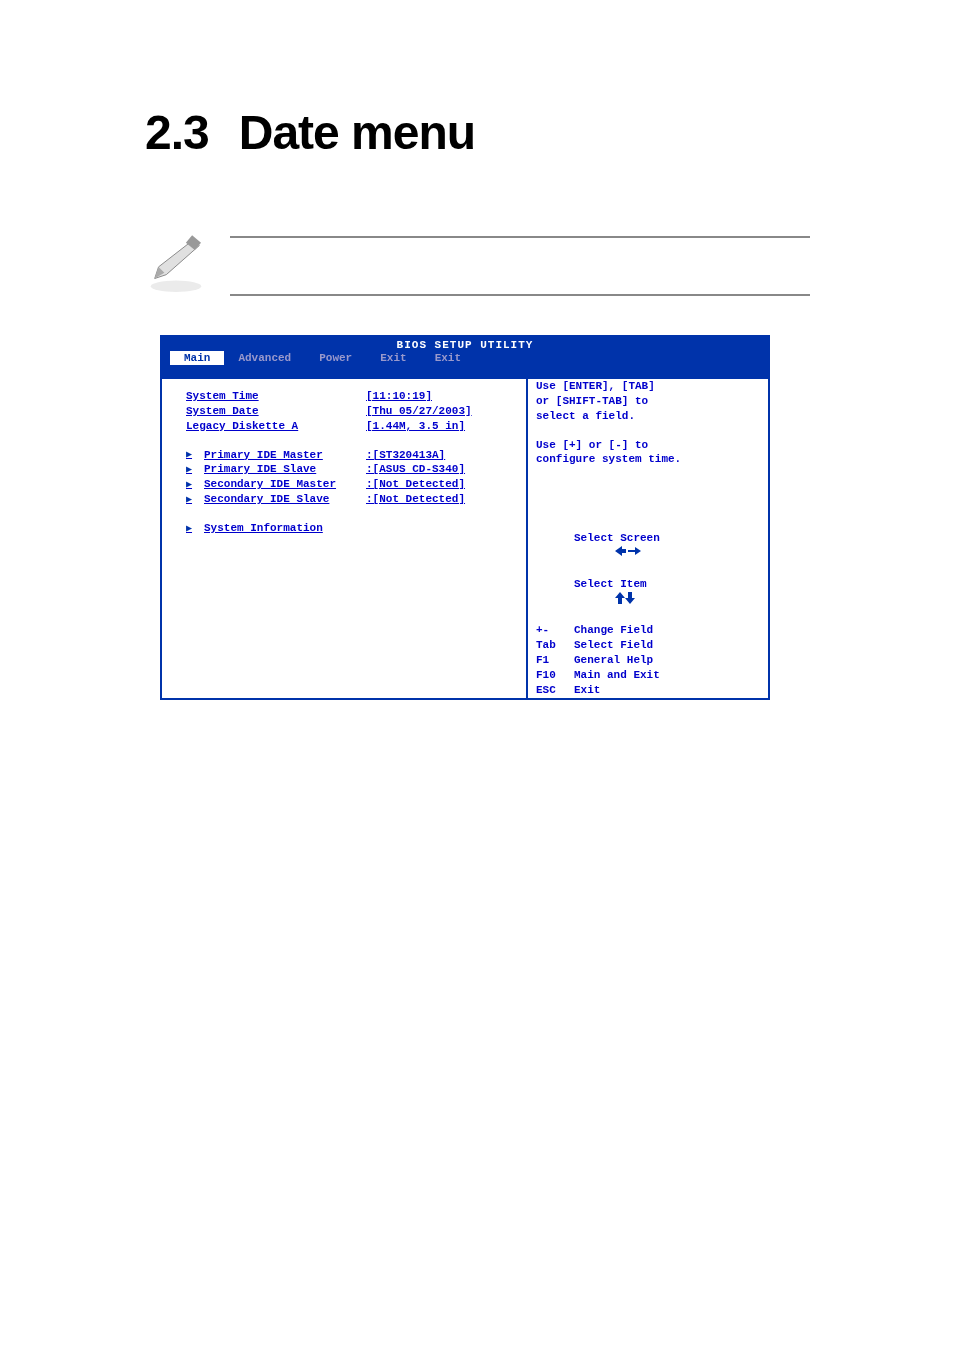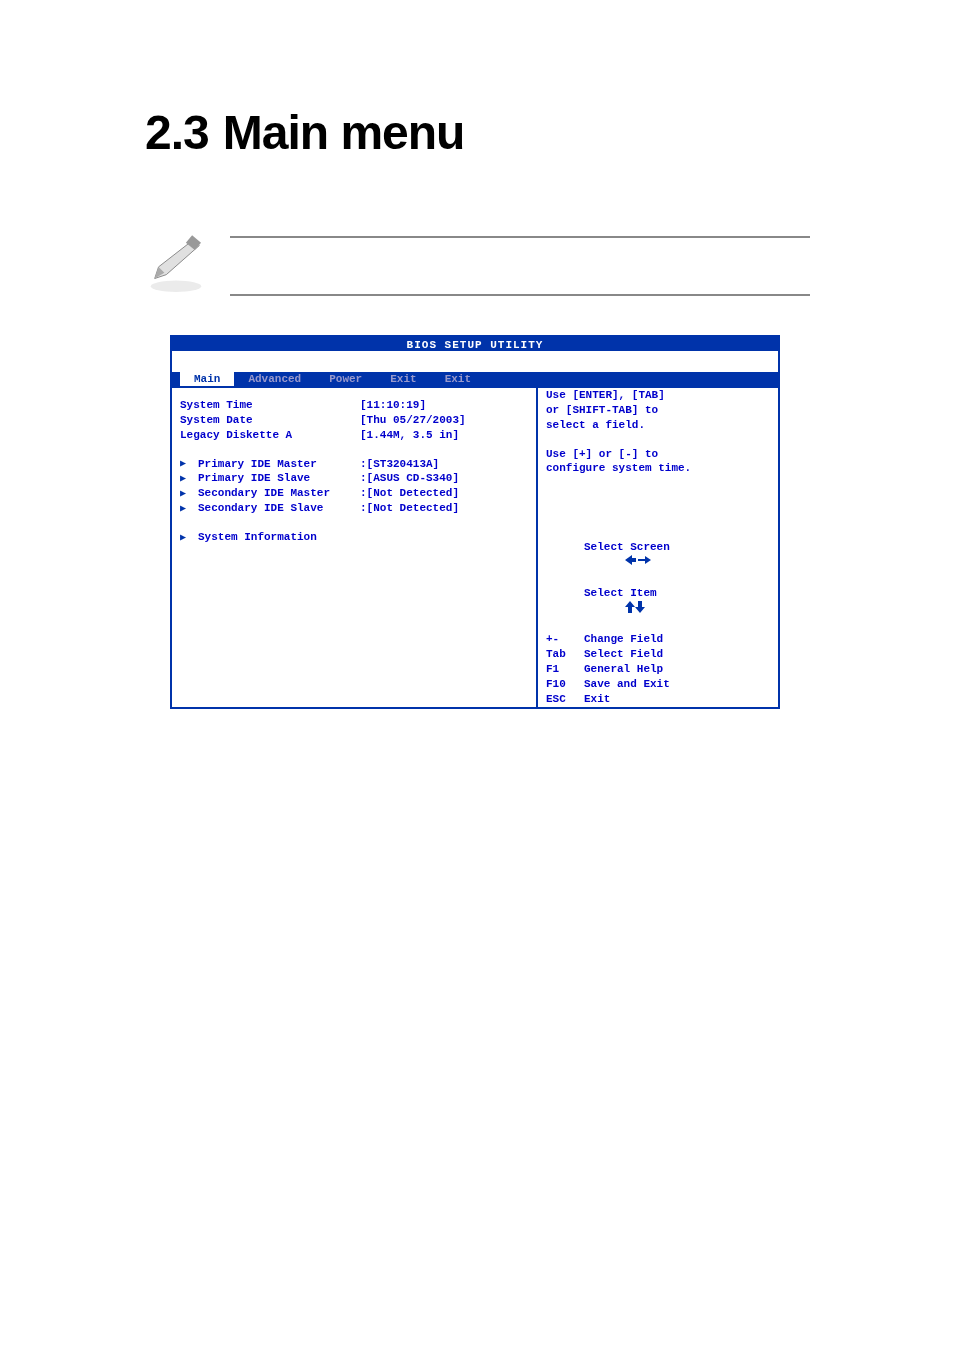--- a/index.html
+++ b/index.html
@@ -18,21 +18,21 @@
       font-size: 48px;
       font-weight: 900;
       color: #000;
       position: absolute;
       top: 105px;
       left: 145px;
       font-family: Arial, Helvetica, sans-serif;
       letter-spacing: -1px;
     }
     .section-number {
-      margin-right: 14px;
+      margin-right: 30px;
     }
     .pencil-icon-wrap {
       position: absolute;
       top: 232px;
       left: 145px;
       width: 62px;
       height: 62px;
     }
     .note-lines {
       position: absolute;
@@ -43,62 +43,62 @@
     .note-line-top {
       border-top: 2px solid #888;
       margin-bottom: 56px;
     }
     .note-line-bottom {
       border-top: 2px solid #888;
     }
     .bios-window {
       position: absolute;
       top: 335px;
-      left: 170px;
+      left: 160px;
       width: 610px;
       border: 2px solid #0033aa;
       font-family: "Courier New", monospace;
       font-size: 11px;
       font-weight: bold;
     }
     .bios-titlebar {
       background: #0033aa;
       color: #ffffff;
       text-align: center;
       padding: 2px 0 0 0;
       font-family: "Courier New", monospace;
       font-weight: bold;
       letter-spacing: 1px;
     }
     .bios-tabs {
       background: #0033aa;
       display: flex;
-      padding: 0 8px 2px 8px;
-      margin-top: 21px;
+      padding: 0 8px 14px 8px;
     }
     .bios-tab {
       color: #9999cc;
       padding: 1px 14px;
       font-weight: bold;
     }
     .bios-tab.selected {
       background: #ffffff;
       color: #0033aa;
     }
     .bios-body {
       background: #ffffff;
       display: flex;
       min-height: 240px;
     }
     .bios-main {
       flex: 1;
-      padding: 10px 8px;
+      padding: 10px 24px;
       border-right: 2px solid #0033aa;
       color: #0000cc;
       line-height: 1.35;
+      text-decoration: underline;
     }
     .bios-help {
       width: 240px;
       padding: 0 8px;
       color: #0000cc;
       line-height: 1.35;
     }
     .bios-row {
       display: flex;
       white-space: pre;
@@ -141,21 +141,21 @@
       color: #ffffff;
       text-align: center;
       padding: 2px 0;
       font-weight: bold;
     }
   </style>
 </head>
 <body>
 
 <div class="section-title">
-  <span class="section-number">2.3</span><span>Main menu</span>
+  <span class="section-number">2.3</span><span>Date menu</span>
 </div>
 
 <div class="pencil-icon-wrap">
   <svg viewBox="0 0 64 64" width="62" height="62">
     <ellipse cx="32" cy="56" rx="26" ry="6" fill="#ddd" opacity="0.6"></ellipse>
     <polygon points="10,48 14,36 50,8 56,14 22,44" fill="#e0e0e0" stroke="#888" stroke-width="1"></polygon>
     <polygon points="10,48 14,36 20,42" fill="#aaa"></polygon>
     <rect x="44" y="6" width="12" height="10" fill="#999" transform="rotate(40 50 11)"></rect>
   </svg>
 </div>
@@ -255,21 +255,21 @@
         <div class="keymap-row">
           <span class="keymap-key">Tab</span>
           <span>Select Field</span>
         </div>
         <div class="keymap-row">
           <span class="keymap-key">F1</span>
           <span>General Help</span>
         </div>
         <div class="keymap-row">
           <span class="keymap-key">F10</span>
-          <span>Save and Exit</span>
+          <span>Main and Exit</span>
         </div>
         <div class="keymap-row">
           <span class="keymap-key">ESC</span>
           <span>Exit</span>
         </div>
       </div>
     </div>
   </div>
 </div>
 

